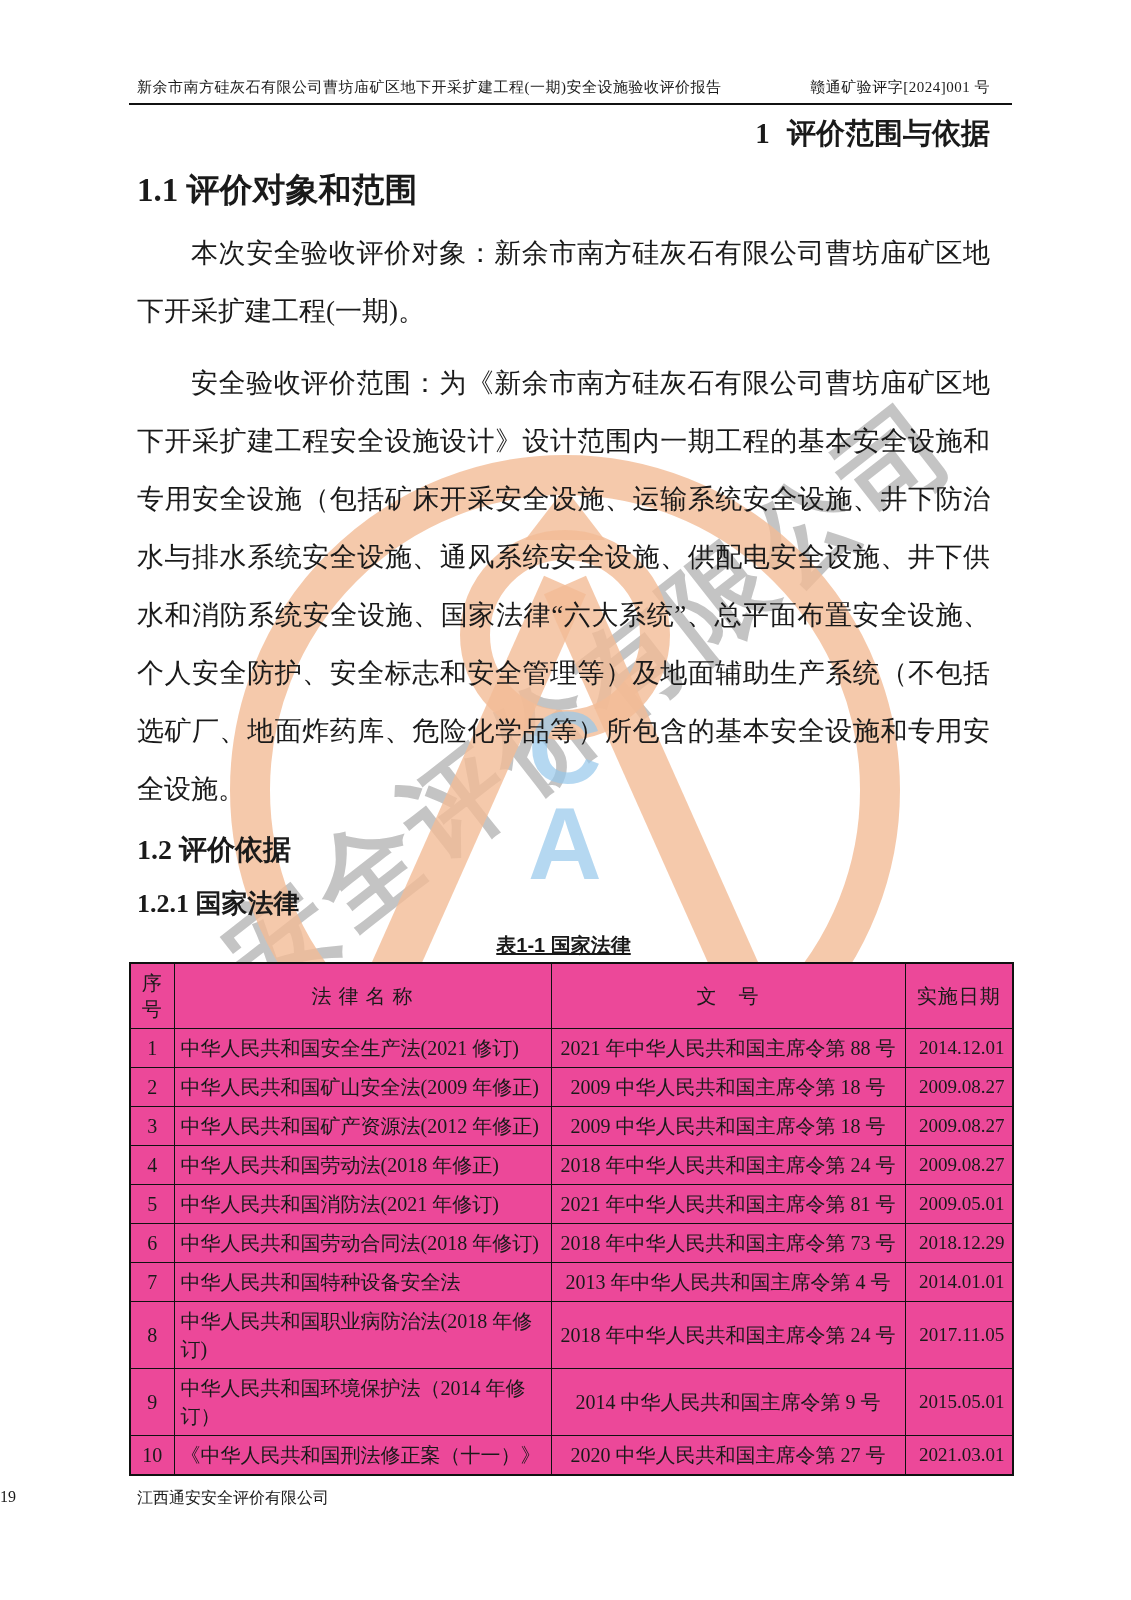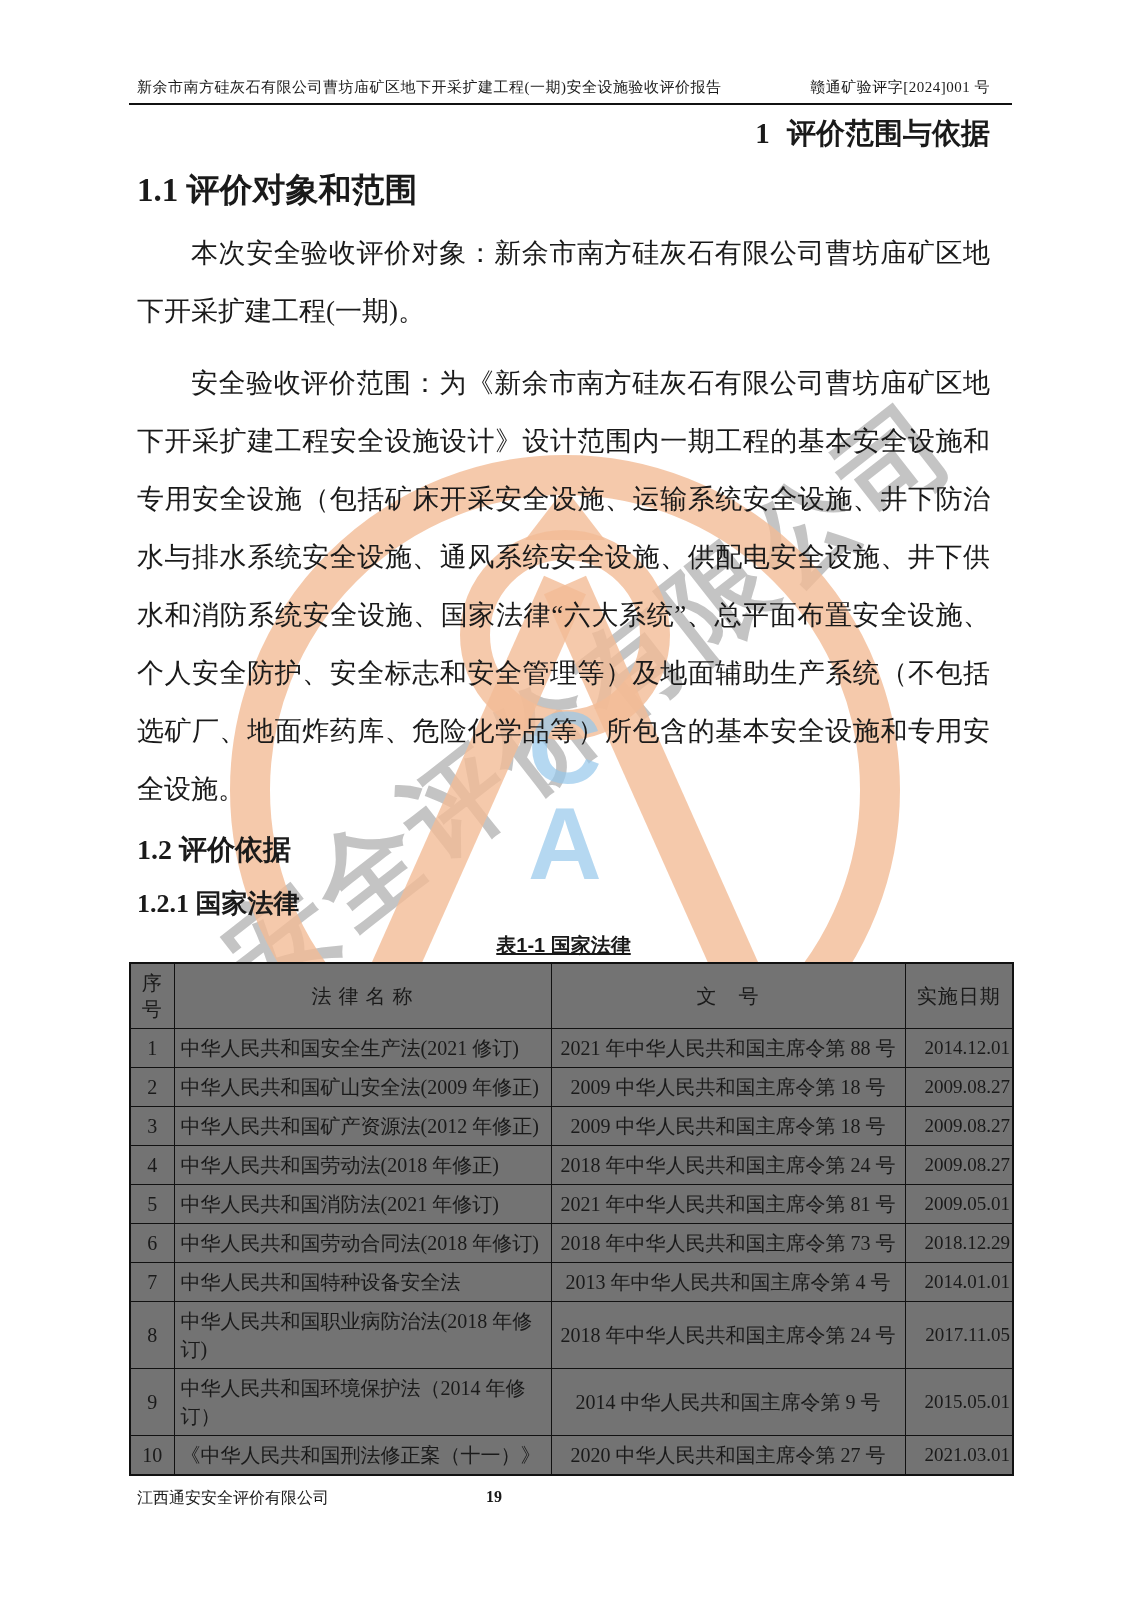--- a/index.html
+++ b/index.html
@@ -88,43 +88,43 @@
   .tbl-caption {
     margin:10px 0 0 0; text-align:center;
     font-family:"Liberation Sans","DejaVu Sans",sans-serif;
     font-size:20px; font-weight:bold; line-height:26px;text-decoration:underline;
   }
 
   table.law-table {
     margin:4px 0 0 -8px;
     width:883px;
     border-collapse:collapse; table-layout:fixed;
-    background:#737373;
+    background:#ec4899;
     border:2px solid #111;
     font-size:20px;
   }
   .law-table col.c-no   { width:44px; }
   .law-table col.c-name { width:377px; }
   .law-table col.c-doc  { width:354px; }
   .law-table col.c-date { width:108px; }
   .law-table th, .law-table td {
     border:1px solid #111;
     font-weight:normal;
     vertical-align:middle;
   }
   .law-table th { line-height:26px; padding:6px 4px; text-align:center; letter-spacing:1px; }
   .law-table td { line-height:28px; padding:5px 6px; }
   .law-table td.col-no   { text-align:center; }
   .law-table td.col-name { text-align:left; }
   .law-table td.col-doc  { text-align:center; }
-  .law-table td.col-date { text-align:right; font-size:19px; padding-left:8px; padding-right:2px; }
+  .law-table td.col-date { text-align:center; font-size:19px; padding-left:8px; padding-right:2px; }
 
   .running-footer { position:absolute; z-index:2; top:1488px; left:0; width:1131px; font-size:16px; }
   .footer-company { position:absolute; left:137px; top:0; white-space:nowrap; }
-  .footer-pageno  { position:absolute; left:0; top:0; width:988px; text-align:center;font-weight:bold; }
+  .footer-pageno  { position:absolute; left:0; top:0; width:988px; text-align:left; }
 </style>
 </head>
 <body>
 
 <div class="page">
 
   <div class="watermark">
     <div class="wm-gray">安全评价有限公司</div>
     <div class="wm-ring"></div>
     <div class="wm-apex"></div>

